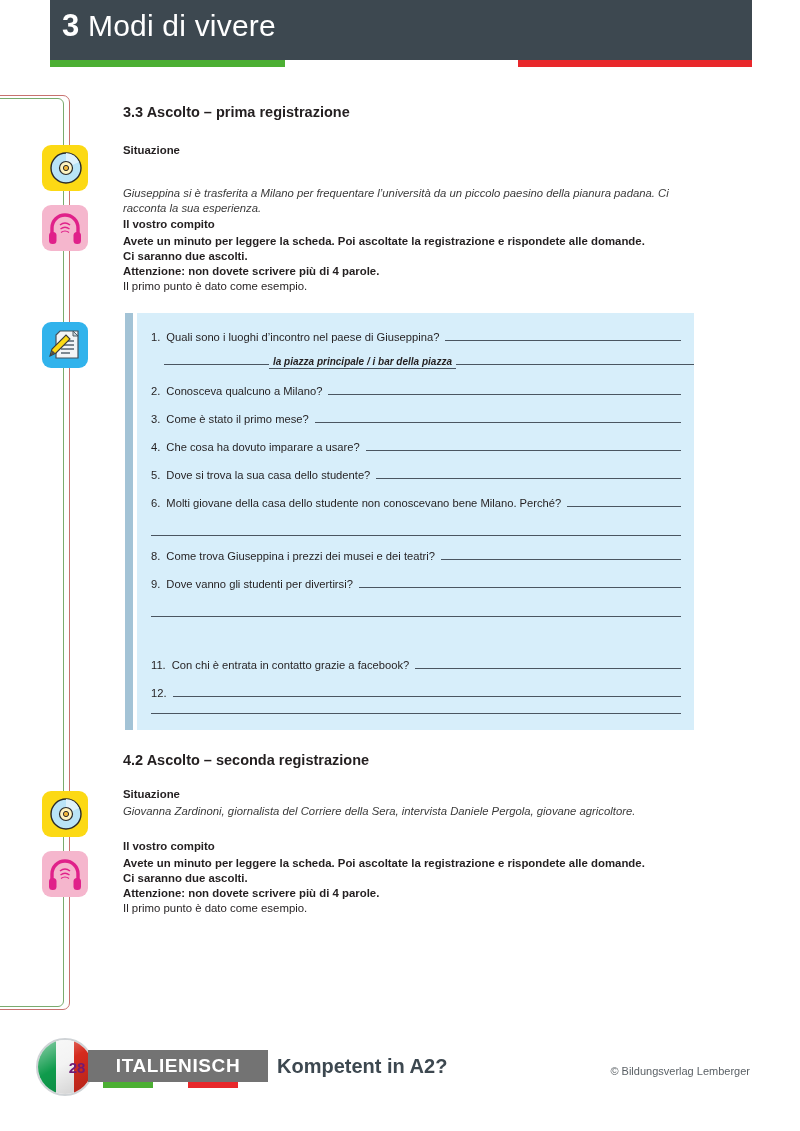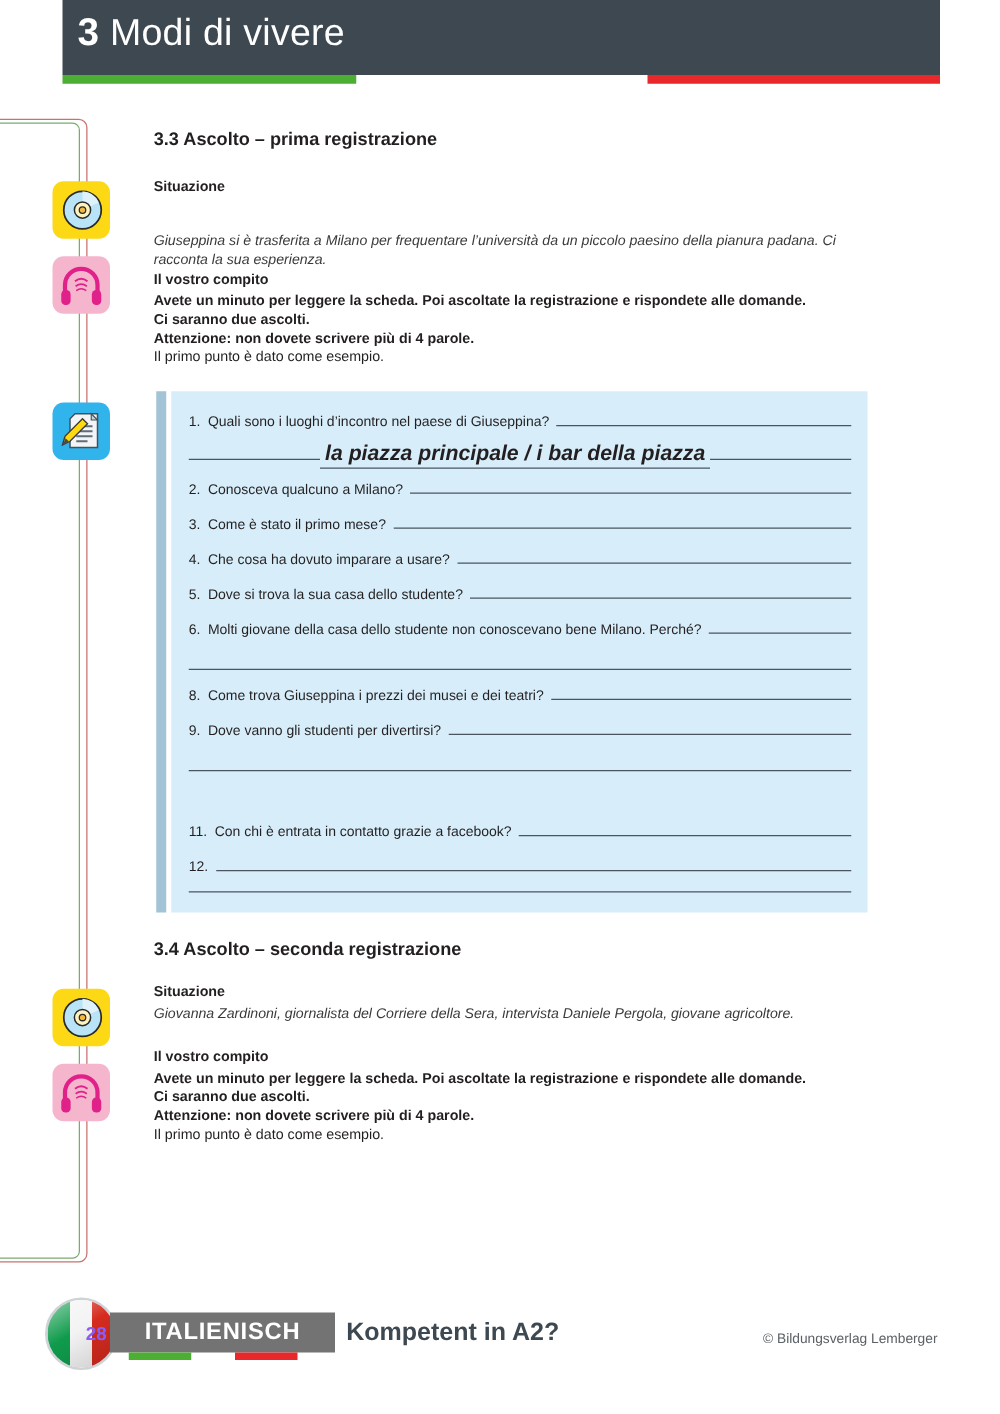--- a/index.html
+++ b/index.html
@@ -149,26 +149,26 @@
   .contline {
     position: absolute;
     left: 14px;
     width: 530px;
     border-bottom: 1.1px solid #4a5560;
     height: 0;
   }
   
   .ansrow {
     position: absolute;
-    left: 14px;
+    left: 27px;
     width: 530px;
     height: 17px;
     display: flex;
     align-items: baseline;
-    font-size: 17px;
+    font-size: 10px;
   }
   .ansrow .pre  { flex: 0 0 105px; border-bottom: 1.1px solid #4a5560; height: 11px; }
   .ansrow .ans  {
     flex: 0 0 auto;
     font-style: italic;
     font-weight: 700;
     border-bottom: 1.1px solid #4a5560;
     padding: 0 4px 1px 4px;
     color: #231f20;
   }
@@ -197,21 +197,21 @@
     background: linear-gradient(150deg, rgba(255,255,255,.55) 0%, rgba(255,255,255,0) 45%, rgba(0,0,0,.16) 100%);
   }
   .footer-pagenum {
     position: absolute;
     inset: 0;
     display: flex;
     align-items: center;
     justify-content: center;
     font-size: 15px;
     font-weight: 700;
-    color: #8b5cf6;
+    color: #701a75;
     z-index: 3;
     margin-left: 24px;
   }
   .footer-badge {
     position: absolute;
     left: 88px; top: 1050px;
     width: 180px; height: 32px;
     background: #737373;
     display: flex;
     align-items: center;
@@ -395,21 +395,21 @@
   </div>
 
   <div class="qrow" style="top:372px;">
     <span class="qtext">12.</span>
     <span class="qline"></span>
   </div>
   <div class="contline" style="top:400px;"></div>
 
 </div>
 
-<div class="sec-title" style="top:752px;">3.4 Ascolto – seconda registrazione</div>
+<div class="sec-title" style="top:752px;">4.2 Ascolto – seconda registrazione</div>
 <div class="lbl" style="top:788px;">Situazione</div>
 <div class="situ-text" style="top:804px;">Giovanna Zardinoni, giornalista del Corriere della Sera, intervista Daniele Pergola, giovane agricoltore.</div>
 
 <div class="lbl" style="top:840px;">Il vostro compito</div>
 <div class="task-text" style="top:856px;">Avete un minuto per leggere la scheda. Poi ascoltate la registrazione e rispondete alle domande.</div>
 <div class="task-text" style="top:871px;">Ci saranno due ascolti.</div>
 <div class="task-text" style="top:886px;">Attenzione: non dovete scrivere più di 4 parole.</div>
 <div class="task-text" style="top:901px; font-weight:400;">Il primo punto è dato come esempio.</div>
 
 <div class="footer-flag">

